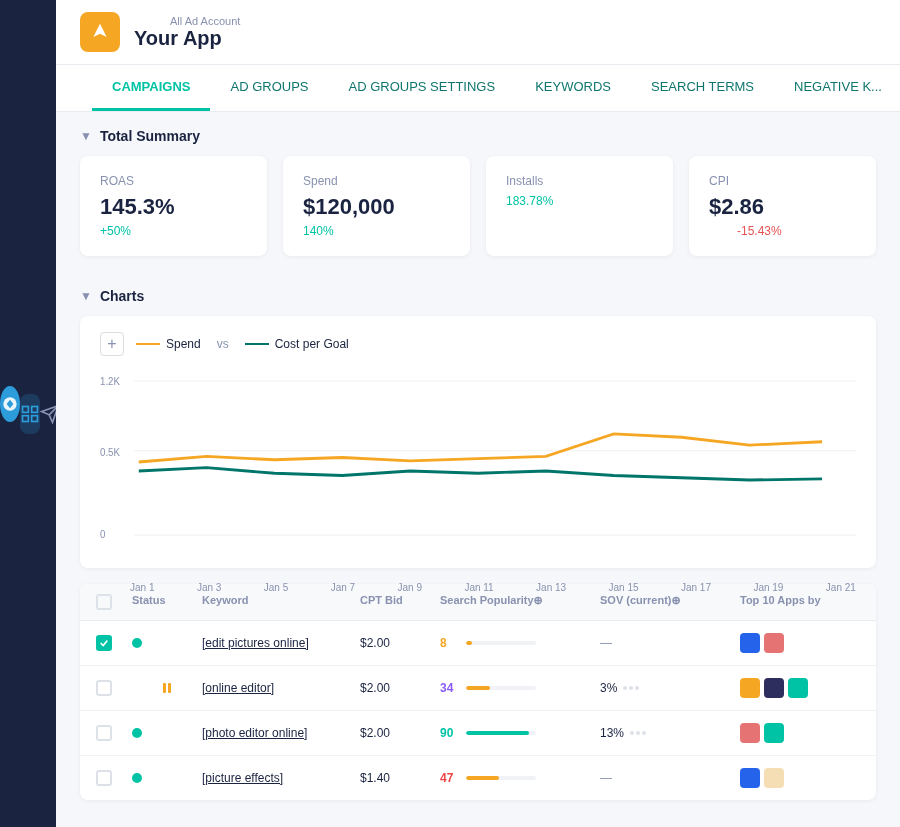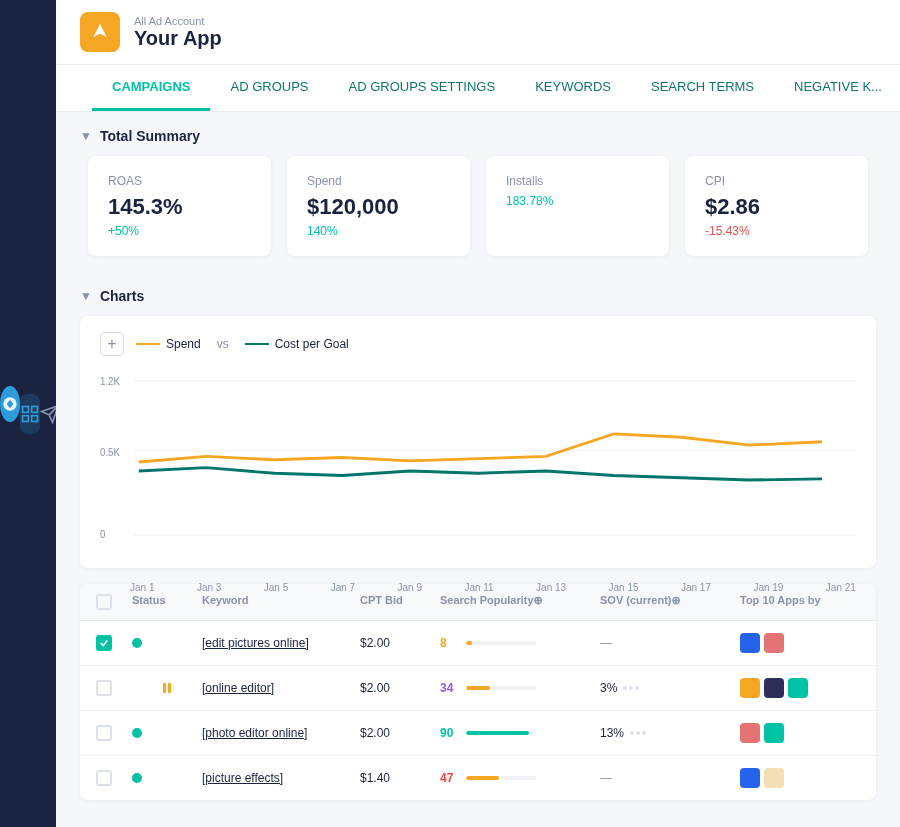--- a/index.html
+++ b/index.html
@@ -63,21 +63,21 @@
     }
     .header-icon {
       width: 40px; height: 40px;
       background: #f5a623;
       border-radius: 8px;
       display: flex; align-items: center; justify-content: center;
     }
     .header-icon svg { width: 20px; height: 20px; fill: white; }
     .header-text {}
     .header-subtext {
-      font-size: 11px; color: #8892b0;
+      font-size: 11px; color: #8892b0; margin-left: 36px;
     }
     .header-title {
       font-size: 20px; font-weight: 700; color: #1a2340;
     }
 
     
     .nav-tabs {
       background: white;
       border-bottom: 1px solid #e8ecf0;
       display: flex;
@@ -117,38 +117,38 @@
       font-weight: 600;
       color: #1a2340;
       background: #f5f7fa;
     }
     .chevron-icon { color: #8892b0; font-size: 12px; }
 
     
     .summary-cards {
       display: flex;
       gap: 16px;
-      padding: 0 32px 16px;
+      padding: 0 24px 16px;
     }
     .summary-card {
       background: white;
       border-radius: 8px;
       padding: 18px 20px;
       flex: 1;
       box-shadow: 0 1px 4px rgba(0,0,0,0.06);
     }
     .card-label {
       font-size: 12px; color: #8892b0; margin-bottom: 6px;
     }
     .card-value {
       font-size: 22px; font-weight: 700; color: #1a2340; margin-bottom: 4px;
     }
     .card-change { font-size: 12px; }
     .card-change.positive { color: #00c3a5; }
-    .card-change.negative { color: #e55353; }
+    .card-change.negative { color: #e55353; margin-left: 28px; }
 
     
     .charts-section {
       background: white;
       margin: 0 24px 16px;
       border-radius: 8px;
       padding: 16px 20px;
       box-shadow: 0 1px 4px rgba(0,0,0,0.06);
     }
     .chart-header {

